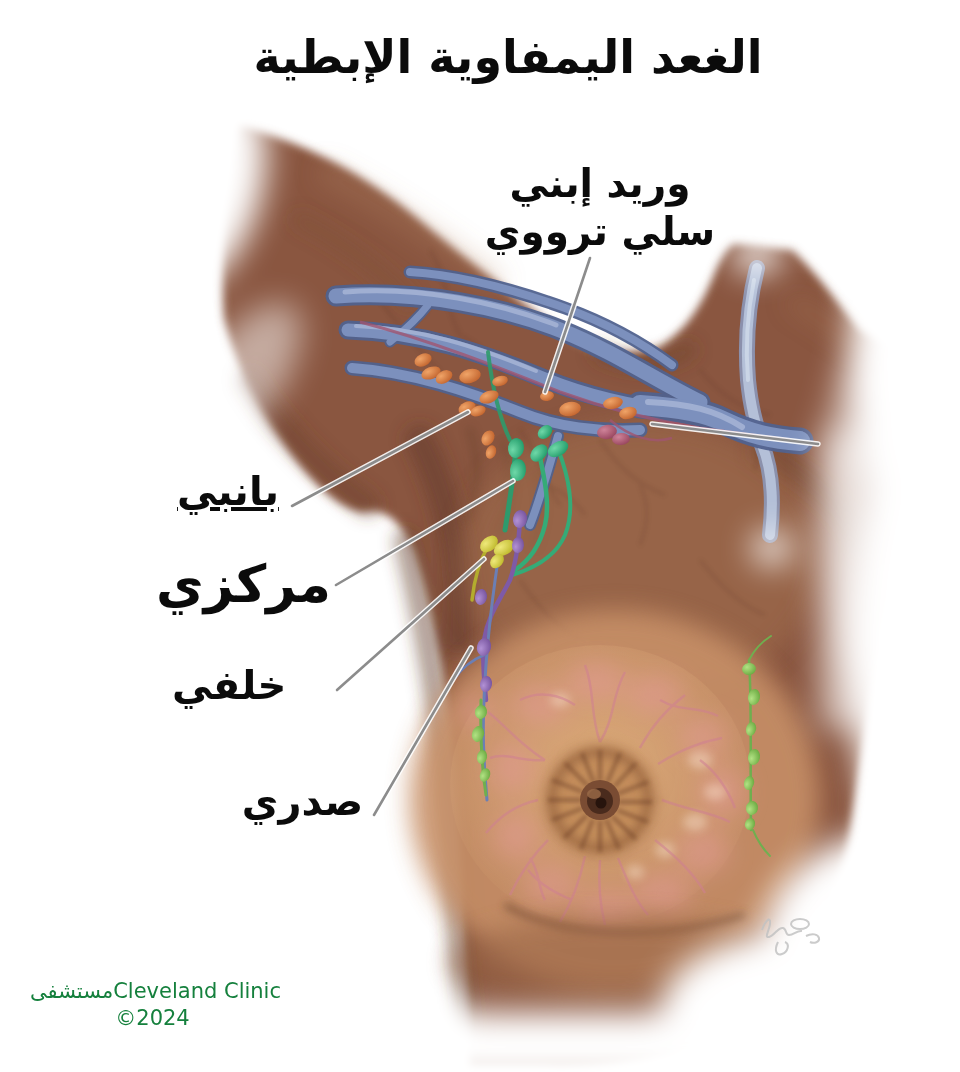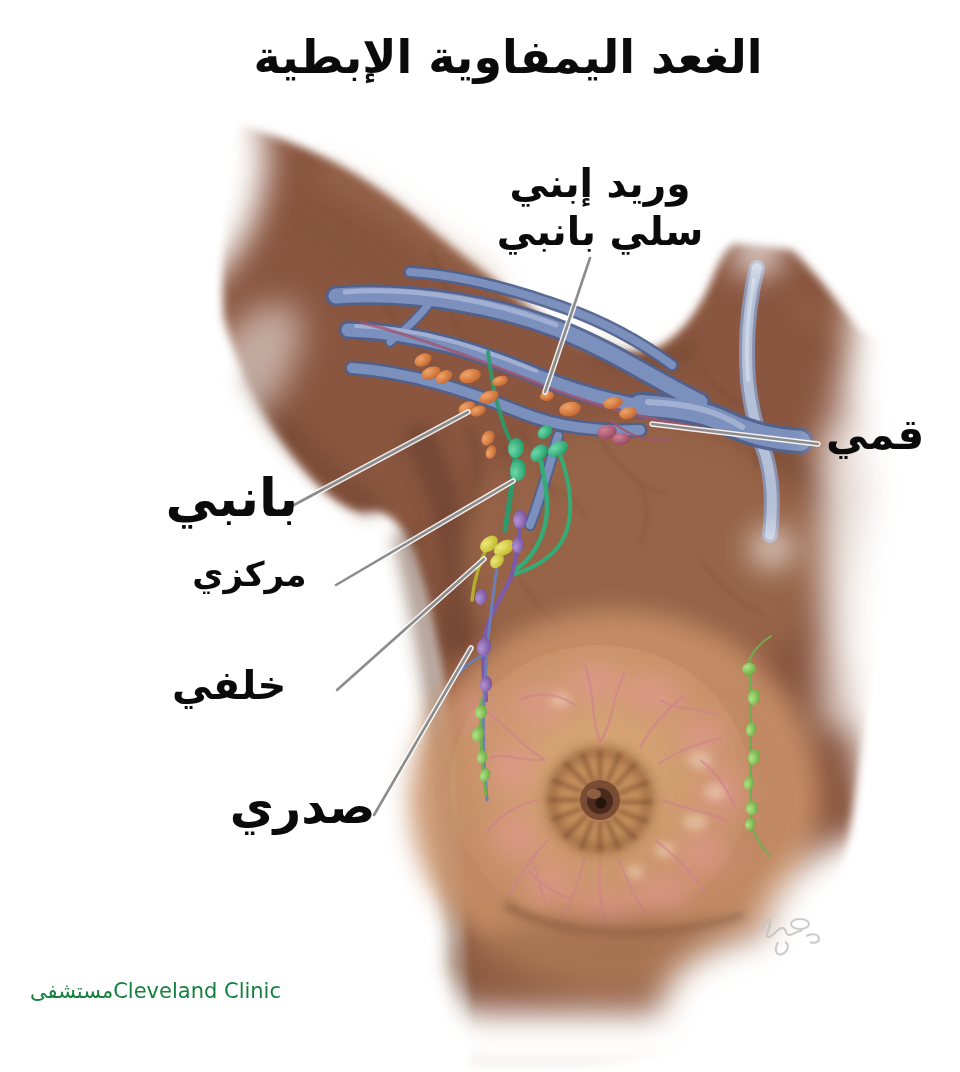--- a/index.html
+++ b/index.html
@@ -3,24 +3,24 @@
 <meta charset="utf-8">
 <style>
   html,body{margin:0;padding:0;background:#fff;}
   #stage{position:relative;width:960px;height:1072px;background:#fff;overflow:hidden;
          font-family:"DejaVu Sans","Liberation Sans",sans-serif;}
   #art{position:absolute;left:0;top:0;}
   .lbl{position:absolute;font-weight:700;color:#0b0b0b;direction:rtl;white-space:nowrap;}
   #lbl-title{left:0;top:30px;width:960px;text-align:center;font-size:46px;padding-left:28px;}
   #lbl-vein{left:460px;top:132px;width:280px;text-align:center;font-size:39px;line-height:1.22;margin-top:28px;}
   #lbl-apical{left:826px;top:410px;font-size:42px;}
-  #lbl-lateral{left:158px;top:468px;width:140px;font-size:52px;}
-  #lbl-central{left:162px;top:554px;width:175px;text-align:center;font-size:34px;}
+  #lbl-lateral{left:158px;top:468px;width:140px;text-align:center;font-size:40px;text-decoration:underline;}
+  #lbl-central{left:156px;top:554px;width:175px;text-align:center;font-size:52px;}
   #lbl-posterior{left:172px;top:662px;width:165px;text-align:left;font-size:40px;}
-  #lbl-pectoral{left:220px;top:778px;width:165px;text-align:center;font-size:48px;}
+  #lbl-pectoral{left:220px;top:778px;width:165px;text-align:center;font-size:40px;}
   #credit{position:absolute;left:30px;top:978px;width:245px;text-align:center;
           font-size:21px;color:#15803d;line-height:1.3;font-weight:400;}
   #credit .row{white-space:nowrap;}
 </style>
 </head>
 <body>
 
 <div id="stage">
 
 <svg id="art" width="960" height="1072" viewBox="0 0 960 1072">
@@ -330,26 +330,26 @@
       <line x1="337" y1="690" x2="484" y2="559"></line>
       <line x1="374" y1="815" x2="471" y2="648"></line>
     </g>
   </g>
 </svg>
 
 <div id="lbl-title" class="lbl" dir="rtl">الغعد اليمفاوية الإبطية</div>
 
 <div id="lbl-vein" class="lbl" dir="rtl">
   <div>وريد إبني</div>
-  <div>سلي بانبي</div>
+  <div>سلي ترووي</div>
 </div>
 
-<div id="lbl-apical" class="lbl" dir="rtl">قمي</div>
 <div id="lbl-lateral" class="lbl" dir="rtl">بانبي</div>
 <div id="lbl-central" class="lbl" dir="rtl">مركزي</div>
 <div id="lbl-posterior" class="lbl" dir="rtl">خلفي</div>
 <div id="lbl-pectoral" class="lbl" dir="rtl">صدري</div>
 
 <div id="credit">
   <div class="row"><span>مستشفى</span><span>Cleveland Clinic</span></div>
+  <div class="row">©2024</div>
 </div>
 
 </div>
 
 </body></html>

